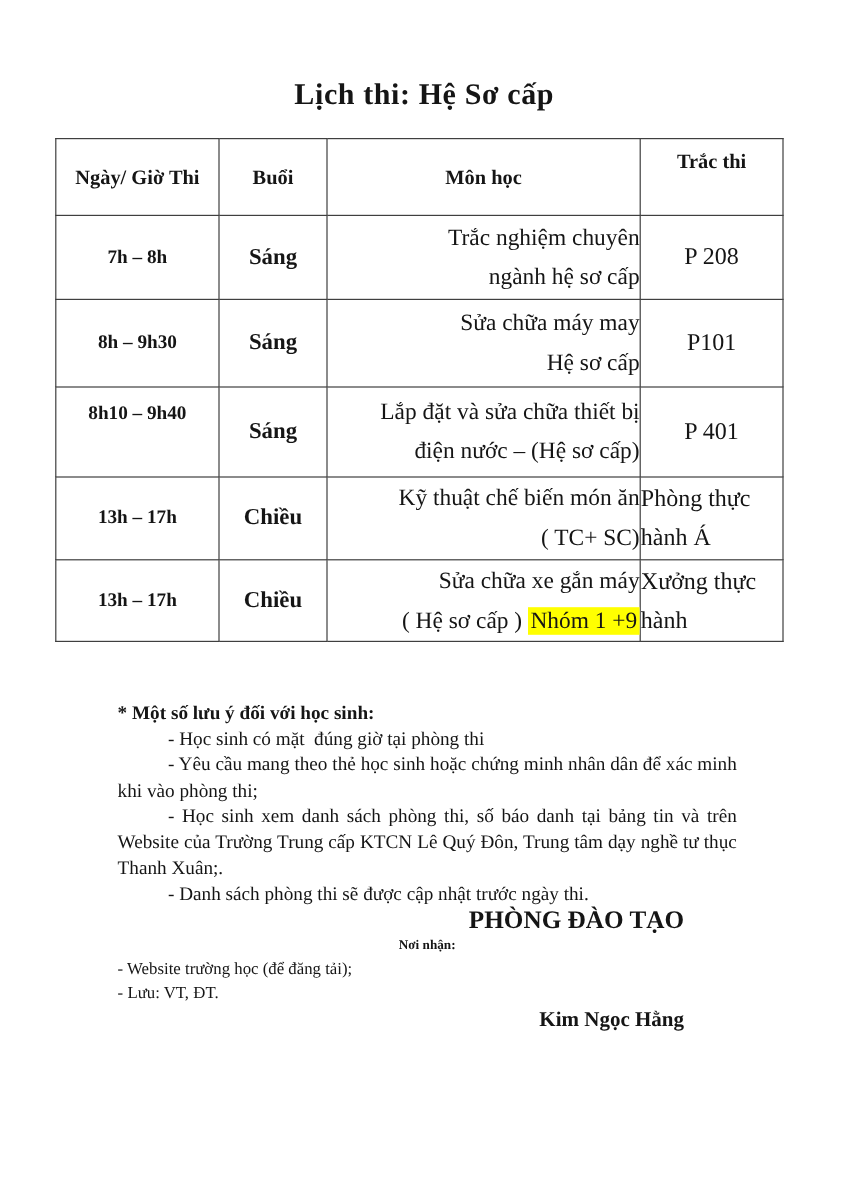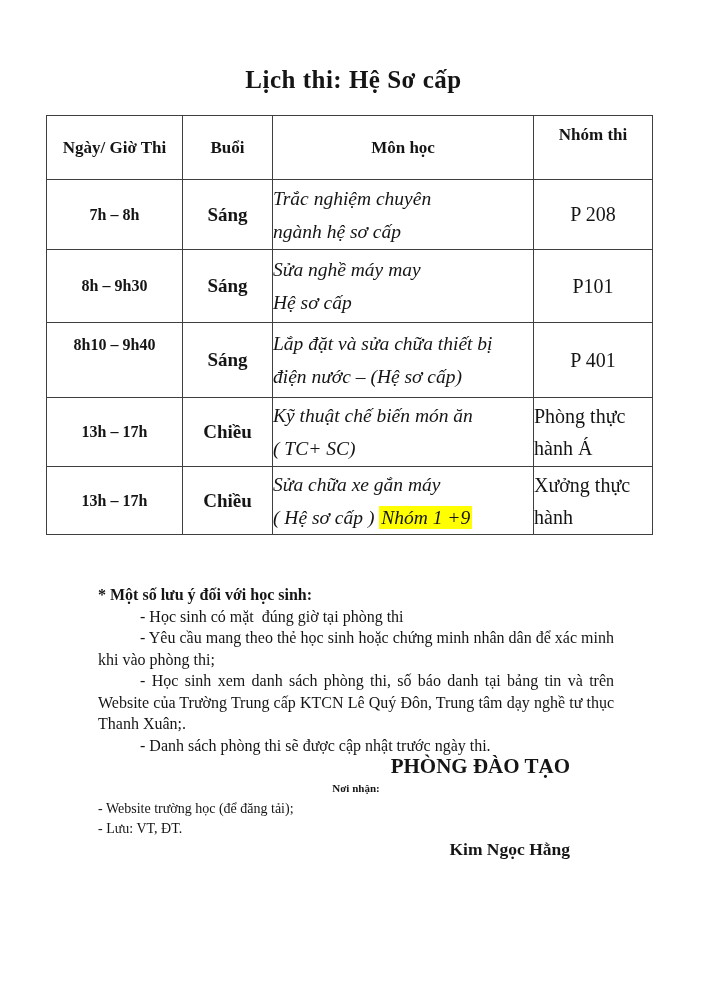--- a/index.html
+++ b/index.html
@@ -49,23 +49,22 @@
     vertical-align:top;
     padding-top:13px;
   }
   .c-session{
     font-weight:bold;
     font-size:19px;
     text-align:center;
   }
   .c-subject{
     font-size:19.5px;
-    text-align:left;
+    text-align:right;
     line-height:33px;
-    font-style:italic;
   }
   .c-room{
     font-size:20px;
   }
   .room-top{
     vertical-align:top;
     text-align:center;
     padding-top:9px;
   }
   .room-bottom{
@@ -129,38 +128,38 @@
       <col style="width:136px">
       <col style="width:90px">
       <col style="width:261px">
       <col style="width:119px">
     </colgroup>
     <thead>
       <tr style="height:55px;">
         <th>Ngày/ Giờ Thi</th>
         <th>Buổi</th>
         <th>Môn học</th>
-        <th class="th-room">Nhóm thi</th>
+        <th class="th-room">Trắc thi</th>
       </tr>
     </thead>
     <tbody>
       <tr style="height:70px;">
         <td class="c-time">7h – 8h</td>
         <td class="c-session">Sáng</td>
         <td class="c-subject">
           <div>Trắc nghiệm chuyên</div>
           <div>ngành hệ sơ cấp</div>
         </td>
         <td class="c-room room-top">P 208</td>
       </tr>
       <tr style="height:73px;">
         <td class="c-time">8h – 9h30</td>
         <td class="c-session">Sáng</td>
         <td class="c-subject">
-          <div>Sửa nghề máy may</div>
+          <div>Sửa chữa máy may</div>
           <div>Hệ sơ cấp</div>
         </td>
         <td class="c-room room-top">P101</td>
       </tr>
       <tr style="height:75px;">
         <td class="c-time time-top">8h10 – 9h40</td>
         <td class="c-session">Sáng</td>
         <td class="c-subject">
           <div>Lắp đặt và sửa chữa thiết bị</div>
           <div>điện nước – (Hệ sơ cấp)</div>

